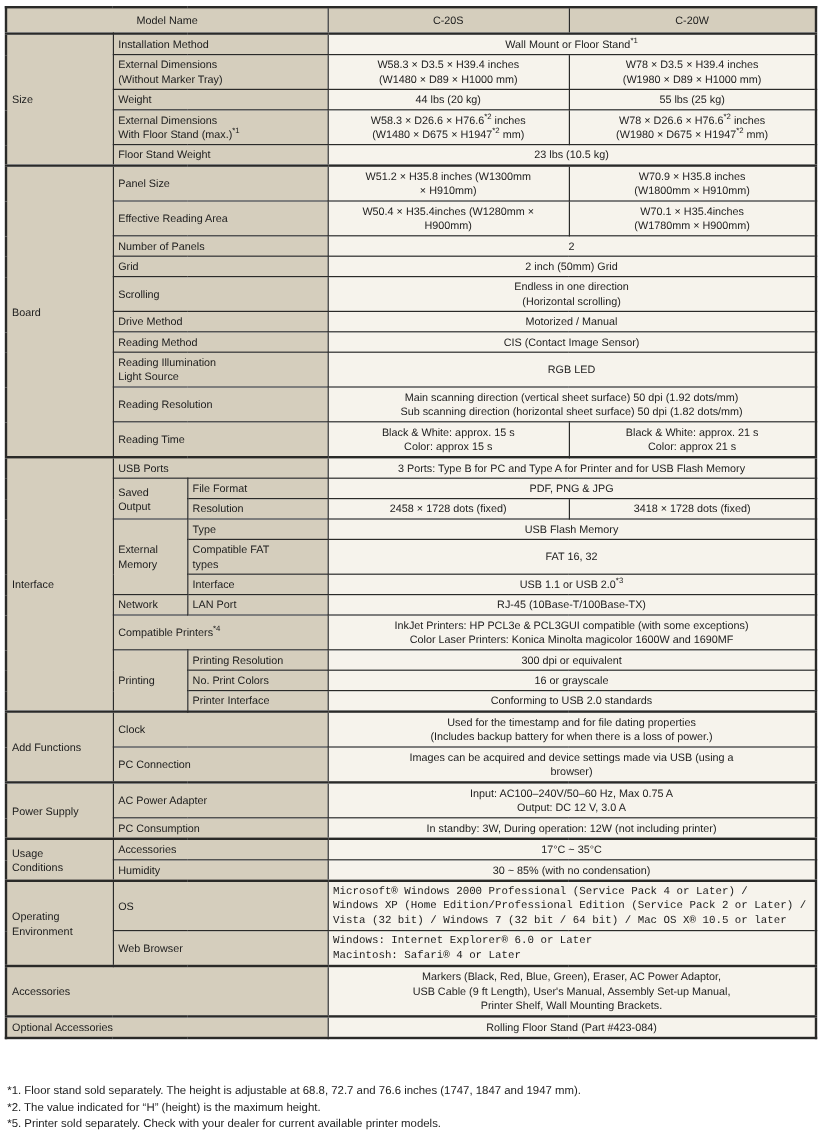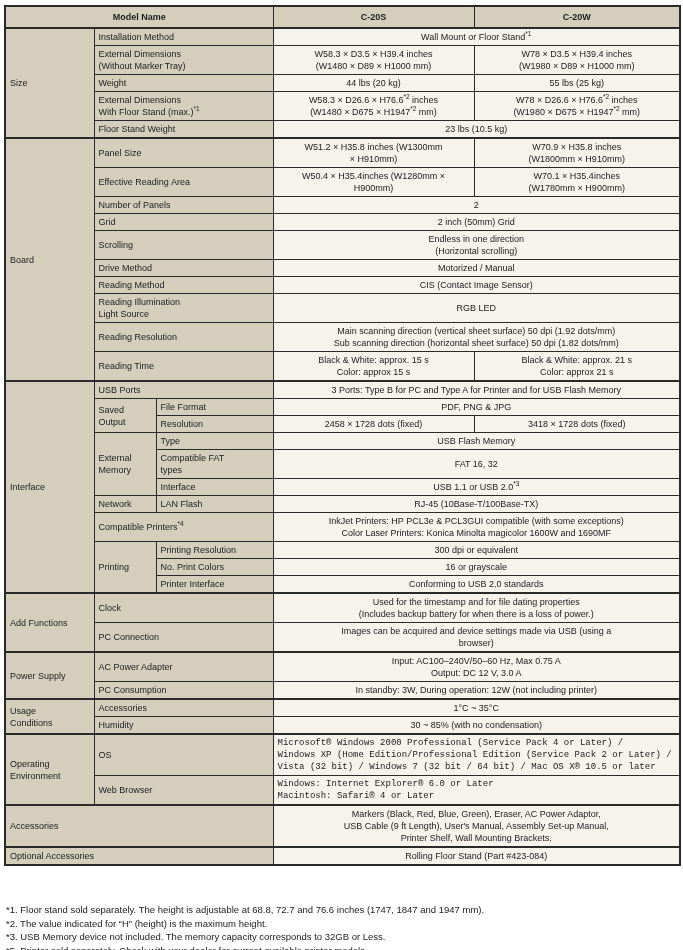--- a/index.html
+++ b/index.html
@@ -21,21 +21,21 @@
   }
   td {
     border: 1px solid var(--border, #2a2a28);
     padding: 2px 4px;
     vertical-align: middle;
     overflow: hidden;
     word-wrap: break-word;
   }
   thead td {
     background: var(--beige, #d5cebd);
-    font-weight: bold;
+    font-weight: normal;
     text-align: center;
     padding: 4px 12px;
     border-bottom-width: 2px;
   }
   td.cat, td.grp, td.lbl { background: var(--beige, #d5cebd); text-align: left; }
   td.val { background: var(--cream, #f6f3ec); text-align: center; }
   td.val.left { text-align: left; font-family: Liberation Mono, monospace; }
   tr.sec-start > td { border-top-width: 2px; margin-left: 31px; }
   sup { font-size: 6.5px; line-height: 0; vertical-align: super; }
   .footnotes {
@@ -156,21 +156,21 @@
         <tr>
           <td class="lbl" colspan="1">Compatible FAT<br>types</td>
           <td class="val" colspan="2">FAT 16, 32</td>
         </tr>
         <tr>
           <td class="lbl" colspan="1">Interface</td>
           <td class="val" colspan="2">USB 1.1 or USB 2.0<sup>*3</sup></td>
         </tr>
         <tr>
           <td class="grp" rowspan="1">Network</td>
-          <td class="lbl" colspan="1">LAN Flash</td>
+          <td class="lbl" colspan="1">LAN Port</td>
           <td class="val" colspan="2">RJ-45 (10Base-T/100Base-TX)</td>
         </tr>
         <tr>
           <td class="lbl" colspan="2">Compatible Printers<sup>*4</sup></td>
           <td class="val" colspan="2">InkJet Printers: HP PCL3e &amp; PCL3GUI compatible (with some exceptions)<br>Color Laser Printers: Konica Minolta magicolor 1600W and 1690MF</td>
         </tr>
         <tr>
           <td class="grp" rowspan="3">Printing</td>
           <td class="lbl" colspan="1">Printing Resolution</td>
           <td class="val" colspan="2">300 dpi or equivalent</td>
@@ -197,21 +197,21 @@
           <td class="lbl" colspan="2">AC Power Adapter</td>
           <td class="val" colspan="2">Input: AC100–240V/50–60 Hz, Max 0.75 A<br>Output: DC 12 V, 3.0 A</td>
         </tr>
         <tr>
           <td class="lbl" colspan="2">PC Consumption</td>
           <td class="val" colspan="2">In standby: 3W, During operation: 12W (not including printer)</td>
         </tr>
         <tr class="sec-start">
           <td class="cat" rowspan="2">Usage<br>Conditions</td>
           <td class="lbl" colspan="2">Accessories</td>
-          <td class="val" colspan="2">1°C ~ 35°C</td>
+          <td class="val" colspan="2">17°C ~ 35°C</td>
         </tr>
         <tr>
           <td class="lbl" colspan="2">Humidity</td>
           <td class="val" colspan="2">30 ~ 85% (with no condensation)</td>
         </tr>
         <tr class="sec-start">
           <td class="cat" rowspan="2">Operating<br>Environment</td>
           <td class="lbl" colspan="2">OS</td>
           <td class="val left" colspan="2">Microsoft® Windows 2000 Professional (Service Pack 4 or Later) /<br>Windows XP (Home Edition/Professional Edition (Service Pack 2 or Later) /<br>Vista (32 bit) / Windows 7 (32 bit / 64 bit) / Mac OS X® 10.5 or later</td>
         </tr>
@@ -225,16 +225,15 @@
         </tr>
         <tr class="sec-start">
           <td class="cat" colspan="3">Optional Accessories</td>
           <td class="val" colspan="2">Rolling Floor Stand (Part #423-084)</td>
         </tr>
       </tbody>
   </table>
   <div class="footnotes" id="footnotes">
       <div>*1. Floor stand sold separately. The height is adjustable at 68.8, 72.7 and 76.6 inches (1747, 1847 and 1947 mm).</div>
       <div>*2. The value indicated for “H” (height) is the maximum height.</div>
-      <div>*3. USB Memory device not included. The memory capacity corresponds to 32GB or Less.</div>
       <div>*5. Printer sold separately. Check with your dealer for current available printer models.</div>
     </div>
 </div>
 
 </body></html>

